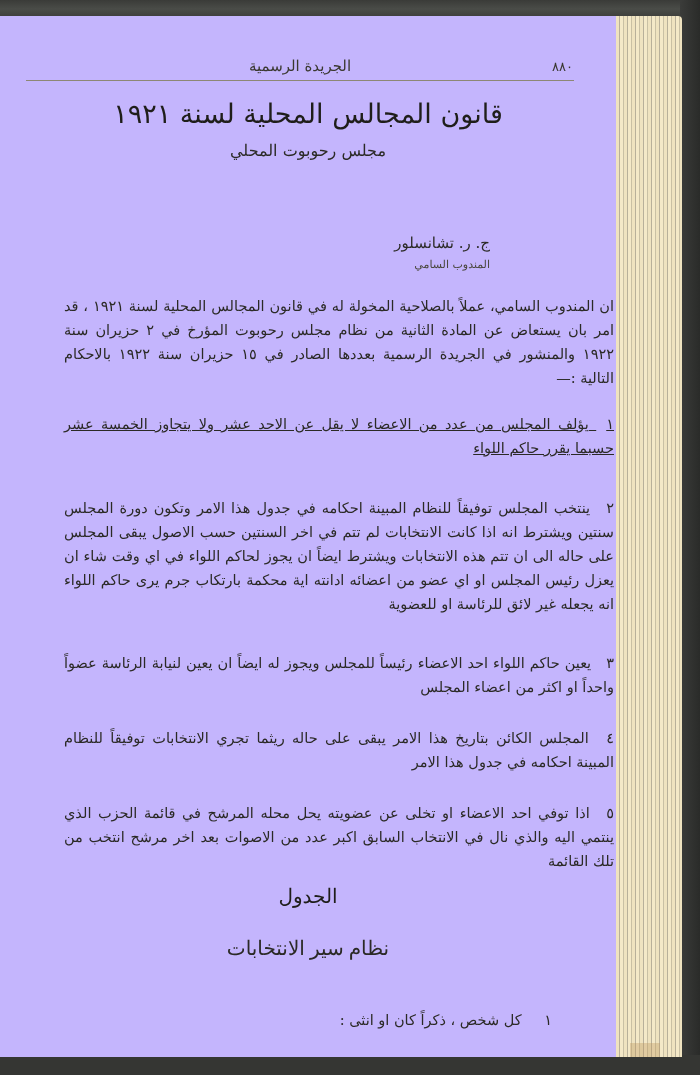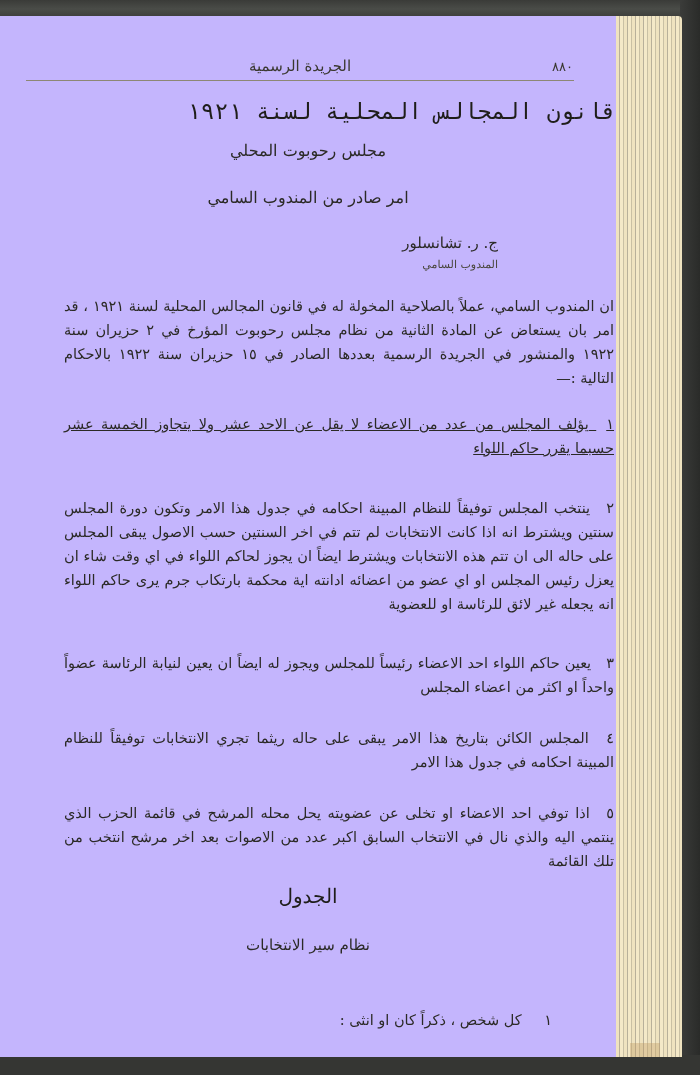--- a/index.html
+++ b/index.html
@@ -50,30 +50,30 @@
     .journal-name {
       position: absolute; left: 50%; transform: translateX(-50%);
       font-size: 15px; color: #3a3830;
     }
     .page-number {
       position: absolute; left: 526px; font-size: 13px; color: #3a3830;
       letter-spacing: 1px;
     }
     .title {
       position: absolute; left: 0; width: 616px; top: 82px;
-      text-align: right; font-size: 23px; color: #1f1e1a; font-family: Liberation Mono, monospace;
+      text-align: center; font-size: 27px; color: #1f1e1a;
     }
     .subtitle1, .subtitle2 {
       position: absolute; left: 0; width: 616px; text-align: center;
       font-size: 16px; color: #2b2a26;
     }
     .subtitle1 { top: 125px; }
     .subtitle2 { top: 172px; }
     .signature {
-      position: absolute; left: 298px; top: 218px; width: 200px;
+      position: absolute; left: 290px; top: 218px; width: 200px;
       text-align: right;
     }
     .signature .sig-name { font-size: 15px; display: block; }
     .signature .sig-title { font-size: 11px; display: block; margin-top: 6px; color: #4a473d; }
     .body-block {
       position: absolute; left: 64px; width: 550px;
       font-size: 14.5px; line-height: 24px; text-align: justify;
       text-align-last: right;
     }
     .preamble { top: 278px; }
@@ -83,21 +83,21 @@
     .c2 { top: 480px; }
     .c3 { top: 635px; }
     .c4 { top: 710px; }
     .c5 { top: 785px; }
     .schedule-title {
       position: absolute; left: 0; width: 616px; top: 868px;
       text-align: center; font-size: 20px; color: #1f1e1a;
     }
     .schedule-subtitle {
       position: absolute; left: 0; width: 616px; top: 920px;
-      text-align: center; font-size: 15px;
+      text-align: center; font-size: 20px; font-family: Liberation Serif, serif;
     }
     .schedule-item {
       position: absolute; left: 300px; top: 965px; width: 252px;
       text-align: right; font-size: 14.5px; margin-top: 31px;
     }
     .schedule-item .num { margin-left: 18px; }
   </style>
 </head>
 <body>
 
@@ -111,21 +111,20 @@
 
 <div class="page">
 
   <div class="running-head">
     <span class="journal-name">الجريدة الرسمية</span>
     <span class="page-number">٨٨٠</span>
   </div>
 
   <div class="title">قانون المجالس المحلية لسنة ١٩٢١</div>
   <div class="subtitle1">مجلس رحوبوت المحلي</div>
-  <div class="subtitle2">امر صادر من المندوب السامي</div>
 
   <div class="signature">
     <span class="sig-name">ج. ر. تشانسلور</span>
     <span class="sig-title">المندوب السامي</span>
   </div>
 
   <div class="body-block preamble">ان المندوب السامي، عملاً بالصلاحية المخولة له في قانون المجالس المحلية لسنة ١٩٢١ ، قد امر بان يستعاض عن المادة الثانية من نظام مجلس رحوبوت المؤرخ في ٢ حزيران سنة ١٩٢٢ والمنشور في الجريدة الرسمية بعددها الصادر في ١٥ حزيران سنة ١٩٢٢ بالاحكام التالية :—</div>
 
   <div class="clause c1">
     <span class="num">١</span>

